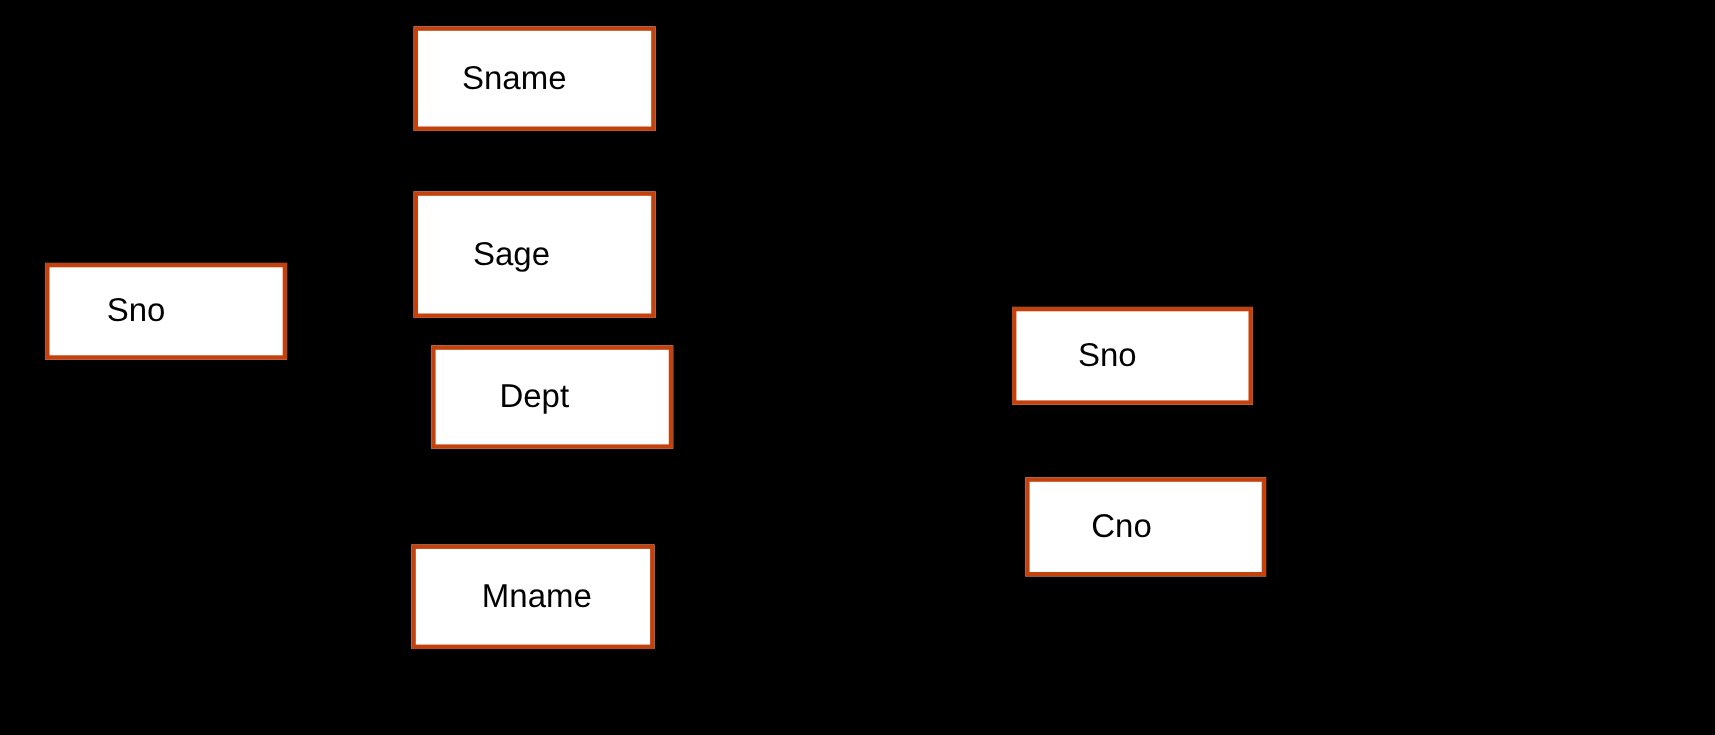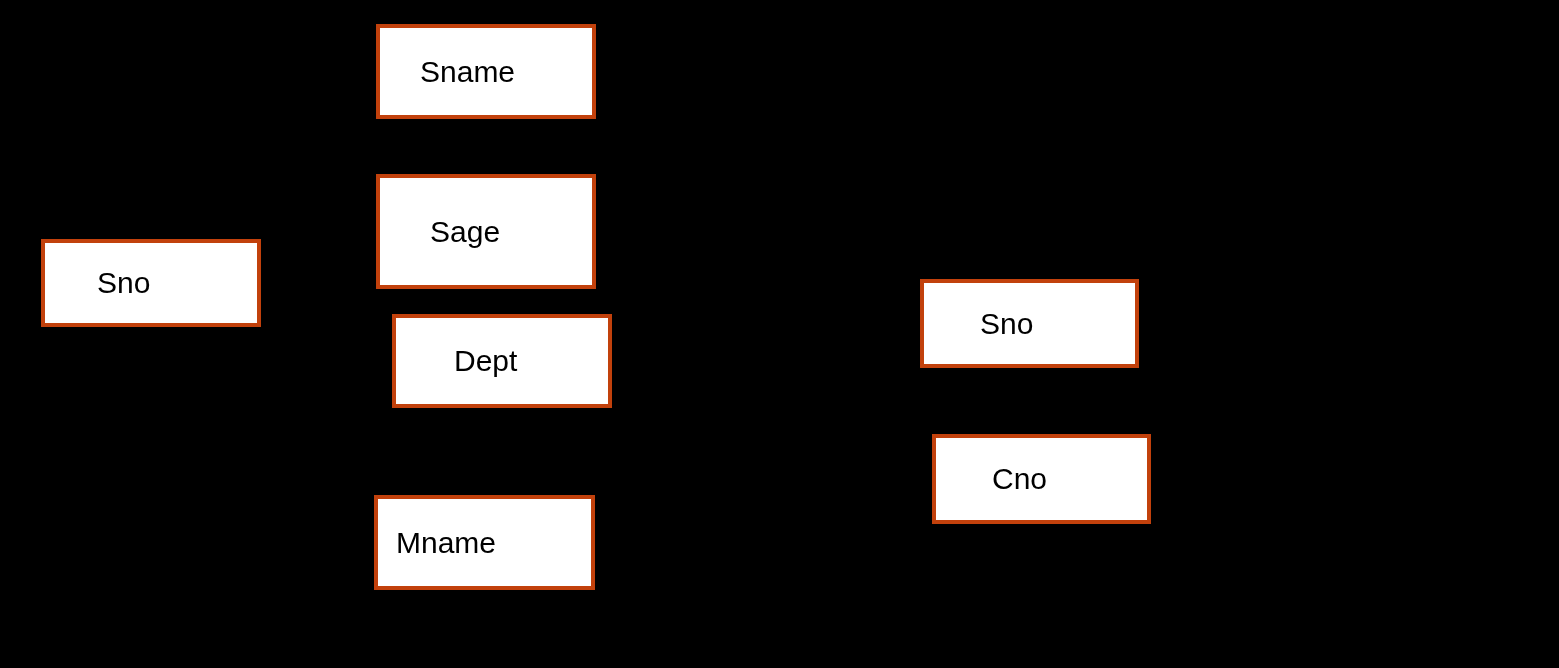--- a/index.html
+++ b/index.html
@@ -51,21 +51,21 @@
   #box-sage       { left: 376px;  top: 174px; width: 220px; height: 115px; }
   #box-dept       { left: 392px;  top: 314px; width: 220px; height: 94px; }
   #box-mname      { left: 374px;  top: 495px; width: 221px; height: 95px; }
   #box-sno-right  { left: 920px;  top: 279px; width: 219px; height: 89px; }
   #box-cno        { left: 920px;  top: 434px; width: 219px; height: 90px; margin-left: 12px; }
   #box-grade      { left: 1290px; top: 366px; width: 219px; height: 90px; }
 
   #box-sname  .attr-label { padding-left: 40px; }
   #box-sage   .attr-label { padding-left: 50px; }
   #box-dept   .attr-label { padding-left: 58px; }
-  #box-mname  .attr-label { padding-left: 18px; }
+  #box-mname  .attr-label { padding-left: 60px; }
   #box-sno-left  .attr-label { padding-left: 52px; }
   #box-sno-right .attr-label { padding-left: 56px; }
   #box-cno    .attr-label { padding-left: 56px; }
   #box-grade  .attr-label { padding-left: 38px; }
 </style>
 </head>
 <body>
 
 <div id="diagram-canvas">
 

